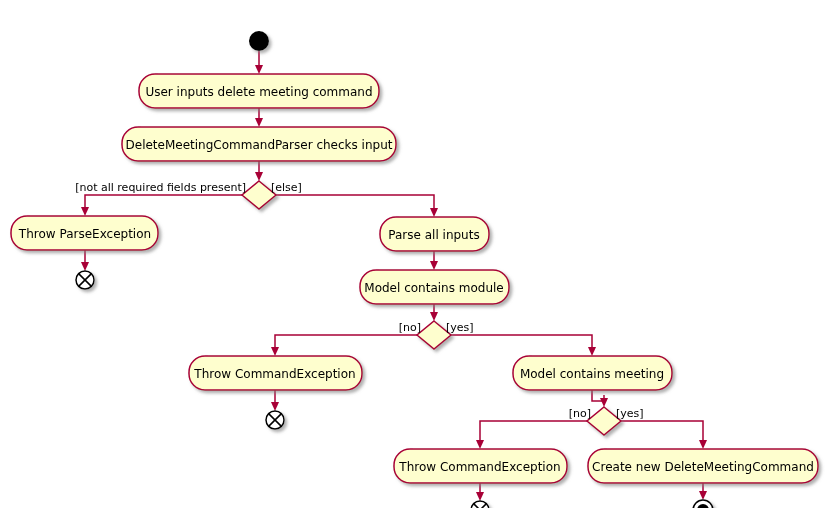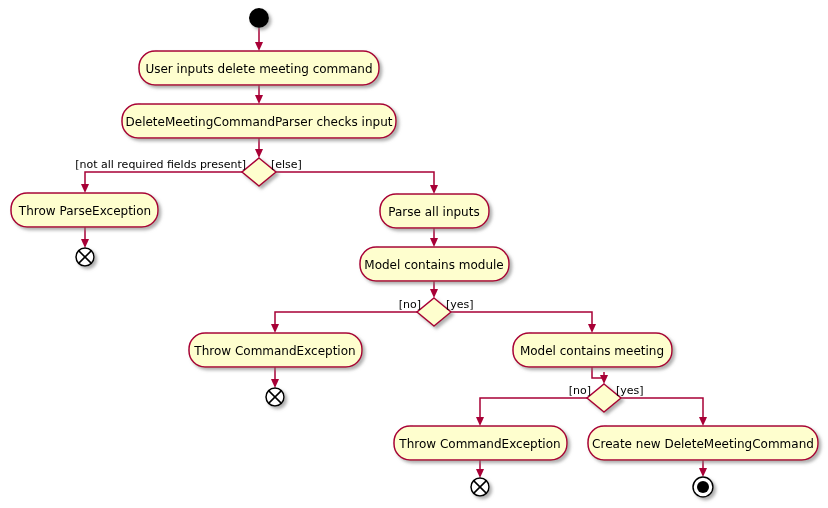--- a/index.html
+++ b/index.html
@@ -10,20 +10,21 @@
   body {
     width: 828px;
     height: 508px;
     overflow: hidden;
     font-family: "DejaVu Sans", sans-serif;
   }
   #diagram-root {
     position: relative;
     width: 828px;
     height: 364px;
+    margin-top: 23px;
   }
   svg#activity-diagram {
     display: block;
     width: 828px;
     height: 508px;
   }
   .node-shape {
     fill: #FEFECE;
     stroke: #A80036;
     stroke-width: 1.5;

